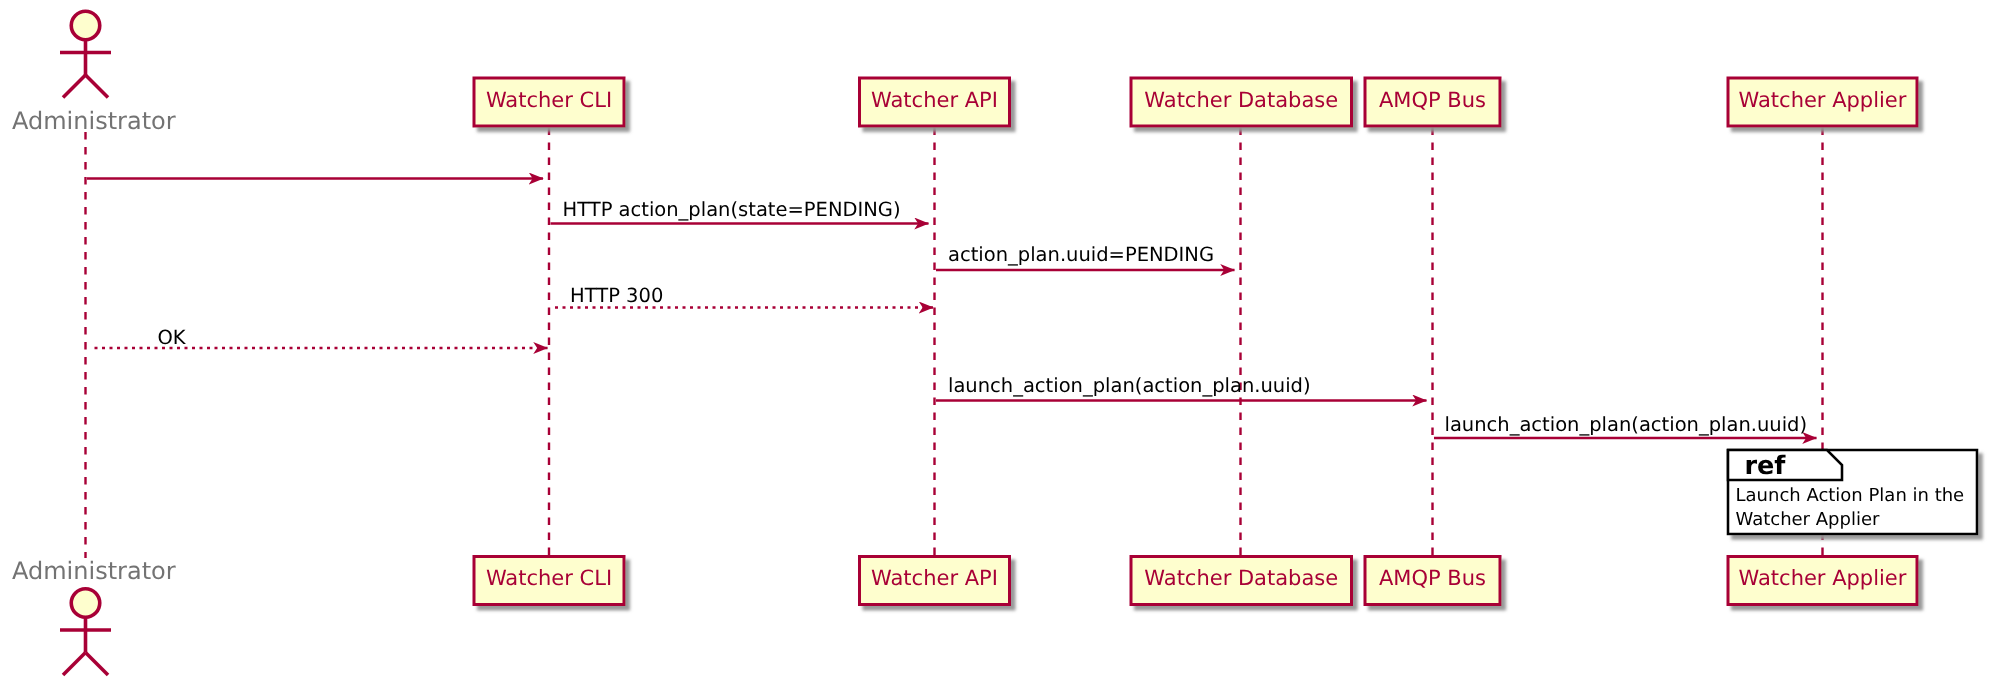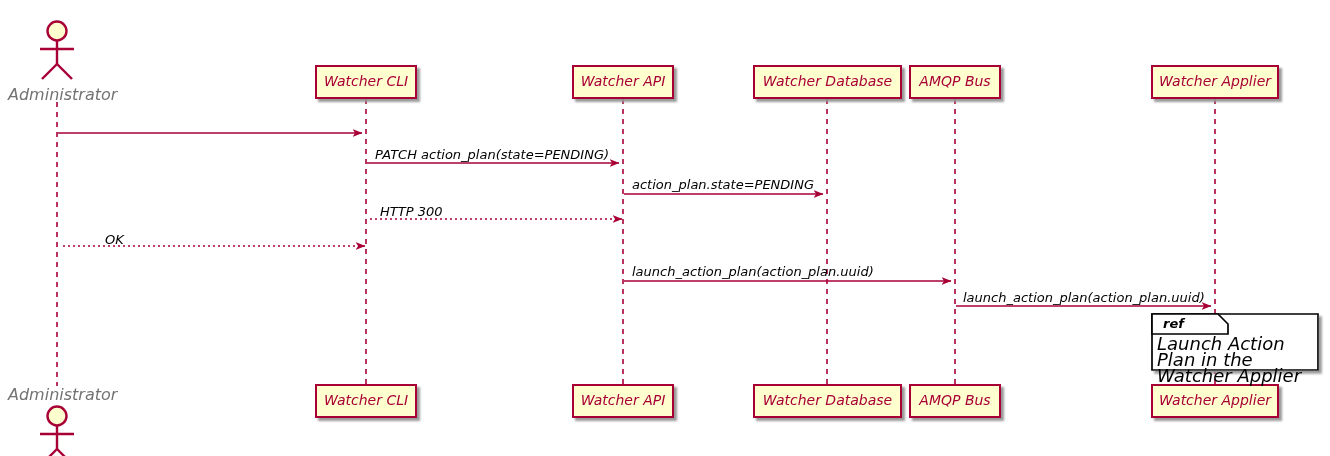--- a/index.html
+++ b/index.html
@@ -10,24 +10,23 @@
   body {
     width: 1330px;
     height: 456px;
     position: relative;
     font-family: "DejaVu Sans", sans-serif;
     overflow: hidden;
   }
   #diagram {
     position: absolute;
     left: 0;
-    top: 16px;
+    top: 2px;
     width: 1330px;
     height: 380px;
-    font-style: italic;
   }
   .msg-label {
     position: absolute;
     font-family: "DejaVu Sans", sans-serif;
     font-size: 13px;
     color: #000000;
     white-space: nowrap;
     line-height: 1;
   }
   .part-label {
@@ -43,30 +42,30 @@
     position: absolute;
     font-family: "DejaVu Sans", sans-serif;
     font-size: 16px;
     color: #737373;
     white-space: nowrap;
     line-height: 1;
   }
   .ref-title {
     position: absolute;
     font-family: "DejaVu Sans", sans-serif;
-    font-size: 13px;
+    font-size: 17px;
     font-weight: bold;
     color: #000000;
     white-space: nowrap;
     line-height: 1;
   }
   .ref-body {
     position: absolute;
     font-family: "DejaVu Sans", sans-serif;
-    font-size: 18px;
+    font-size: 12px;
     color: #000000;
     line-height: 16px;
     white-space: pre-line;
   }
 </style>
 </head>
 <body>
 
 <div id="diagram">
 
@@ -157,22 +156,22 @@
 
   <div class="part-label" style="left:316px; top:377px; width:100px;">Watcher CLI</div>
   <div class="part-label" style="left:573px; top:377px; width:100px;">Watcher API</div>
   <div class="part-label" style="left:754px; top:377px; width:147px;">Watcher Database</div>
   <div class="part-label" style="left:910px; top:377px; width:90px;">AMQP Bus</div>
   <div class="part-label" style="left:1152px; top:377px; width:126px;">Watcher Applier</div>
 
   <div class="actor-label" style="left:8px; top:71px;">Administrator</div>
   <div class="actor-label" style="left:8px; top:371px;">Administrator</div>
 
-  <div class="msg-label" style="left:375px; top:132px;">PATCH action_plan(state=PENDING)</div>
-  <div class="msg-label" style="left:632px; top:162px;">action_plan.state=PENDING</div>
+  <div class="msg-label" style="left:375px; top:132px;">HTTP action_plan(state=PENDING)</div>
+  <div class="msg-label" style="left:632px; top:162px;">action_plan.uuid=PENDING</div>
   <div class="msg-label" style="left:380px; top:189px;">HTTP 300</div>
   <div class="msg-label" style="left:72px; top:217px;margin-left:33px;">OK</div>
   <div class="msg-label" style="left:632px; top:249px;">launch_action_plan(action_plan.uuid)</div>
   <div class="msg-label" style="left:963px; top:275px;">launch_action_plan(action_plan.uuid)</div>
 
   <div class="ref-title" style="left:1163px; top:301px;">ref</div>
   <div class="ref-body" style="left:1157px; top:320px; width:160px;">Launch Action Plan in the
 Watcher Applier</div>
 
 </div>

